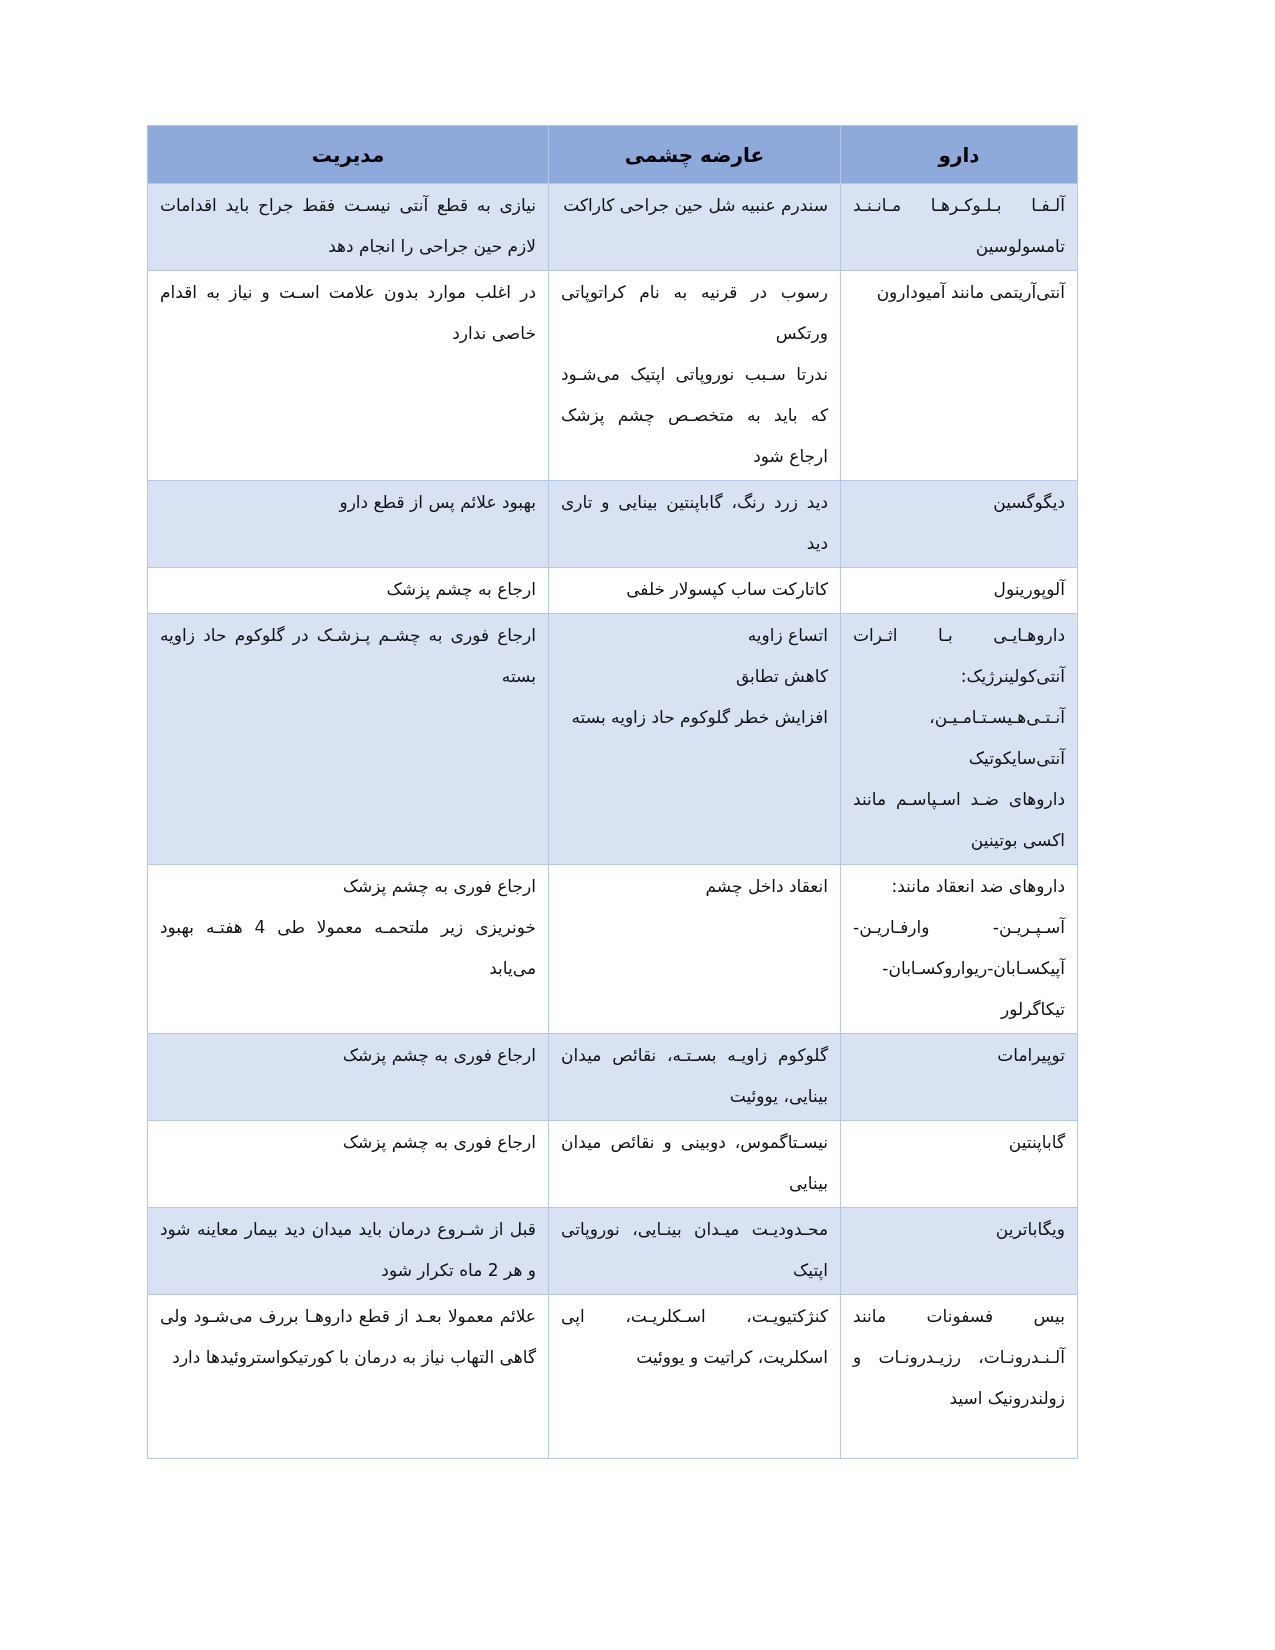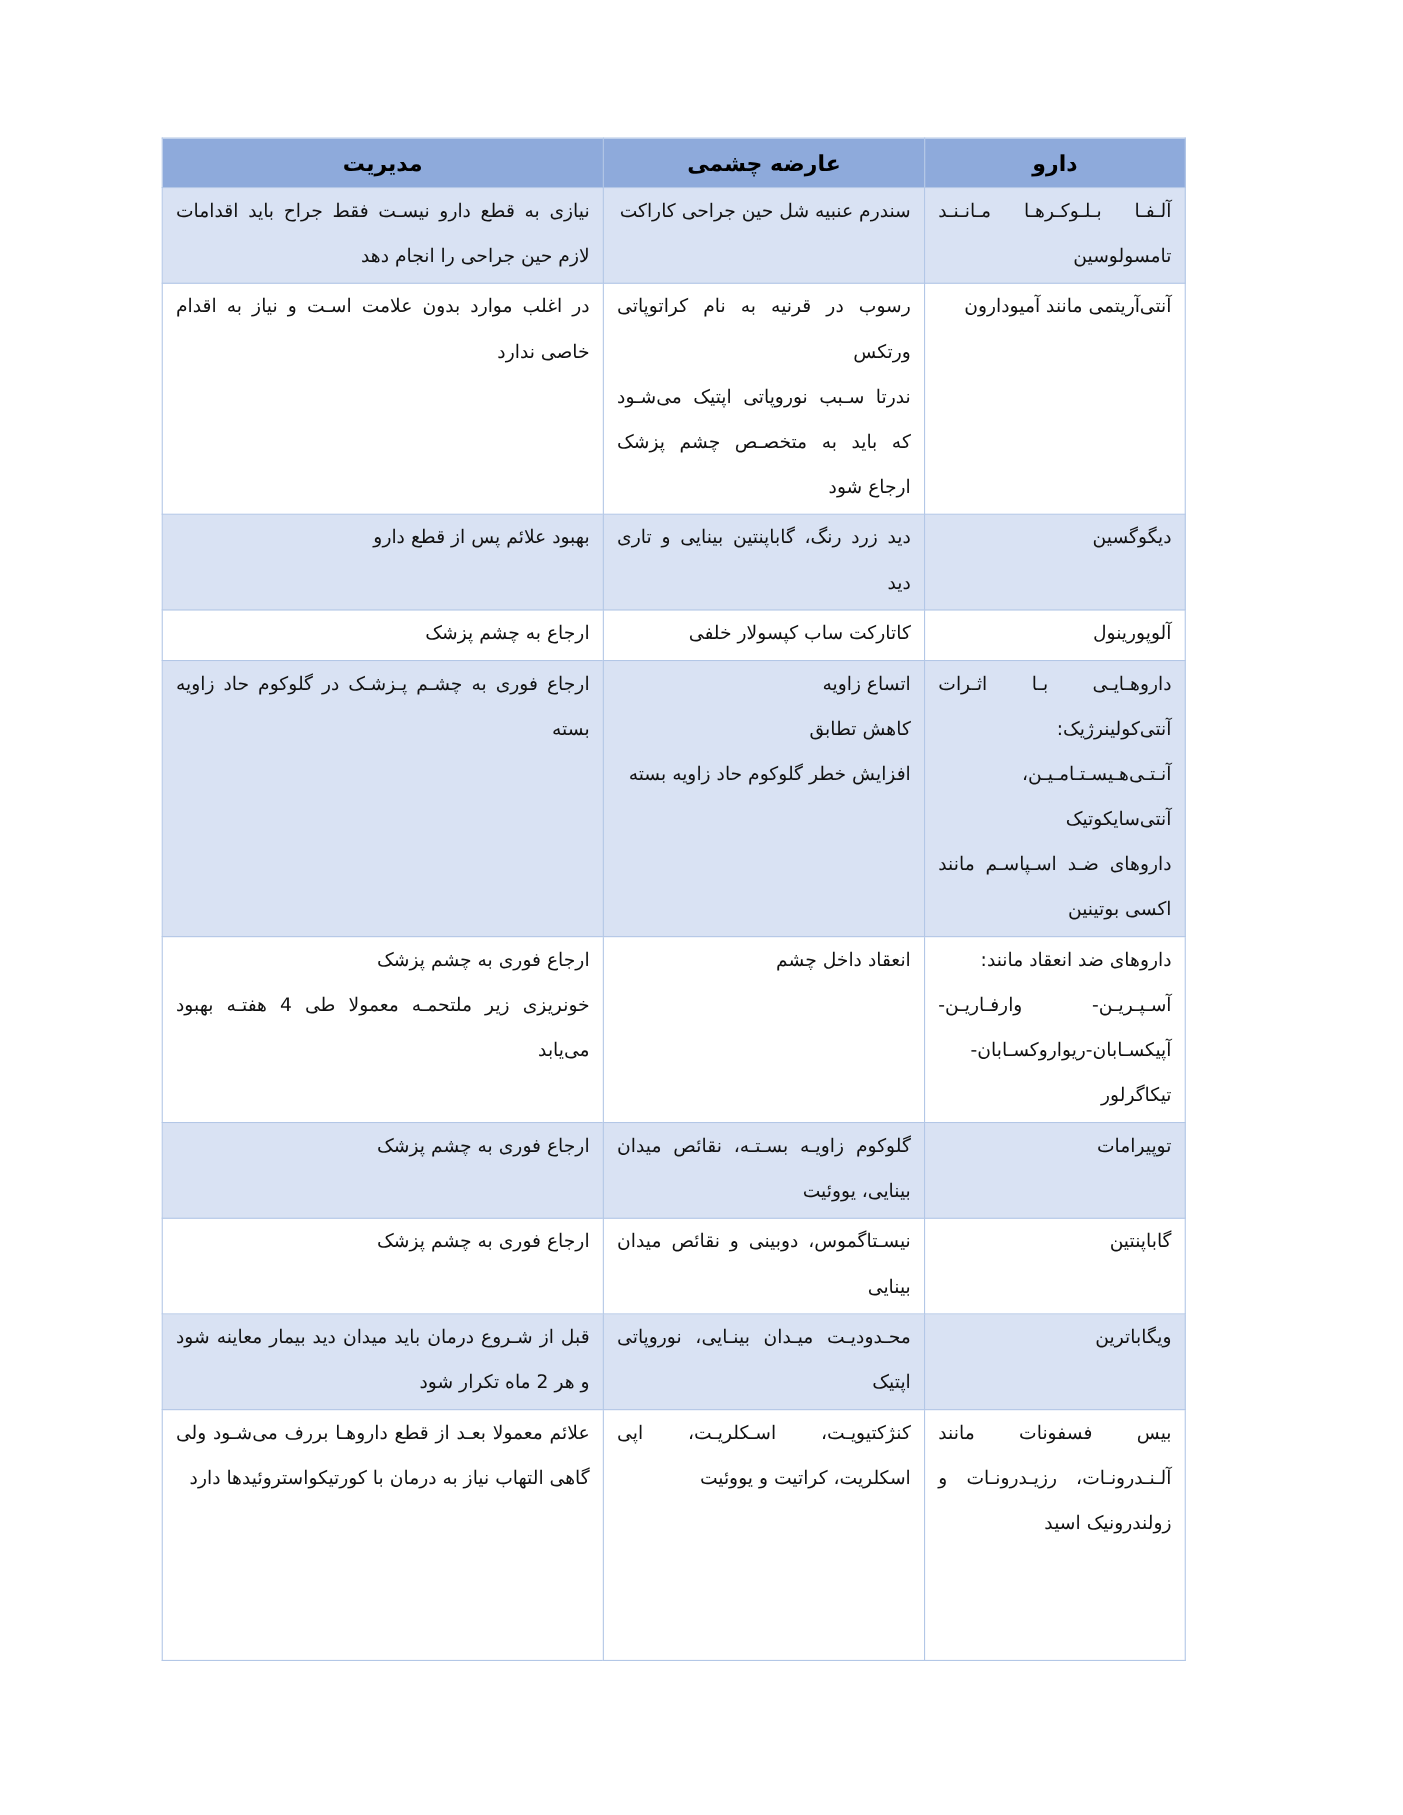--- a/index.html
+++ b/index.html
@@ -19,33 +19,33 @@
   table.drug-table{
     position:absolute;top:125px;right:197px;width:930px;
     border-collapse:collapse;table-layout:fixed;direction:rtl;
   }
   col.col-drug{width:237px;}
   col.col-eye{width:292px;}
   col.col-mgmt{width:401px;}
   th{
     background:var(--header-bg);
     border:1px solid var(--border);
-    height:45px;text-align:center;vertical-align:middle;
+    height:58px;text-align:center;vertical-align:middle;
     font-size:20px;font-weight:bold;color:#000;
   }
   td{
     border:1px solid var(--border);
     vertical-align:top;padding:1px 12px 3px 12px;
     font-size:17px;line-height:41px;
     text-align:justify;
   }
   td p{margin:0;}
   tbody tr{background:var(--row-bg);}
   tbody tr:nth-child(odd){background:var(--row-alt-bg);}
-  tbody tr:last-child td{padding-bottom:103px;}
+  tbody tr:last-child td{padding-bottom:39px;}
 </style>
 </head>
 <body>
 
 <div class="page">
   <table class="drug-table">
     <colgroup>
       <col class="col-drug">
       <col class="col-eye">
       <col class="col-mgmt">
@@ -59,21 +59,21 @@
     </thead>
     <tbody id="table-body">
         <tr>
           <td>
             <p>آلـفـا بـلـوکـرهـا مـانـنـد تامسولوسین</p>
           </td>
           <td>
             <p>سندرم عنبیه شل حین جراحی کاراکت</p>
           </td>
           <td>
-            <p>نیازی به قطع دارو نیسـت فقط جراح باید اقدامات لازم حین جراحی را انجام دهد</p>
+            <p>نیازی به قطع آنتی نیسـت فقط جراح باید اقدامات لازم حین جراحی را انجام دهد</p>
           </td>
         </tr>
         <tr>
           <td>
             <p>آنتی‌آریتمی مانند آمیودارون</p>
           </td>
           <td>
             <p>رسوب در قرنیه به نام کراتوپاتی ورتکس</p>
             <p>ندرتا سـبب نوروپاتی اپتیک می‌شـود که باید به متخصـص چشم پزشک ارجاع شود</p>
           </td>

